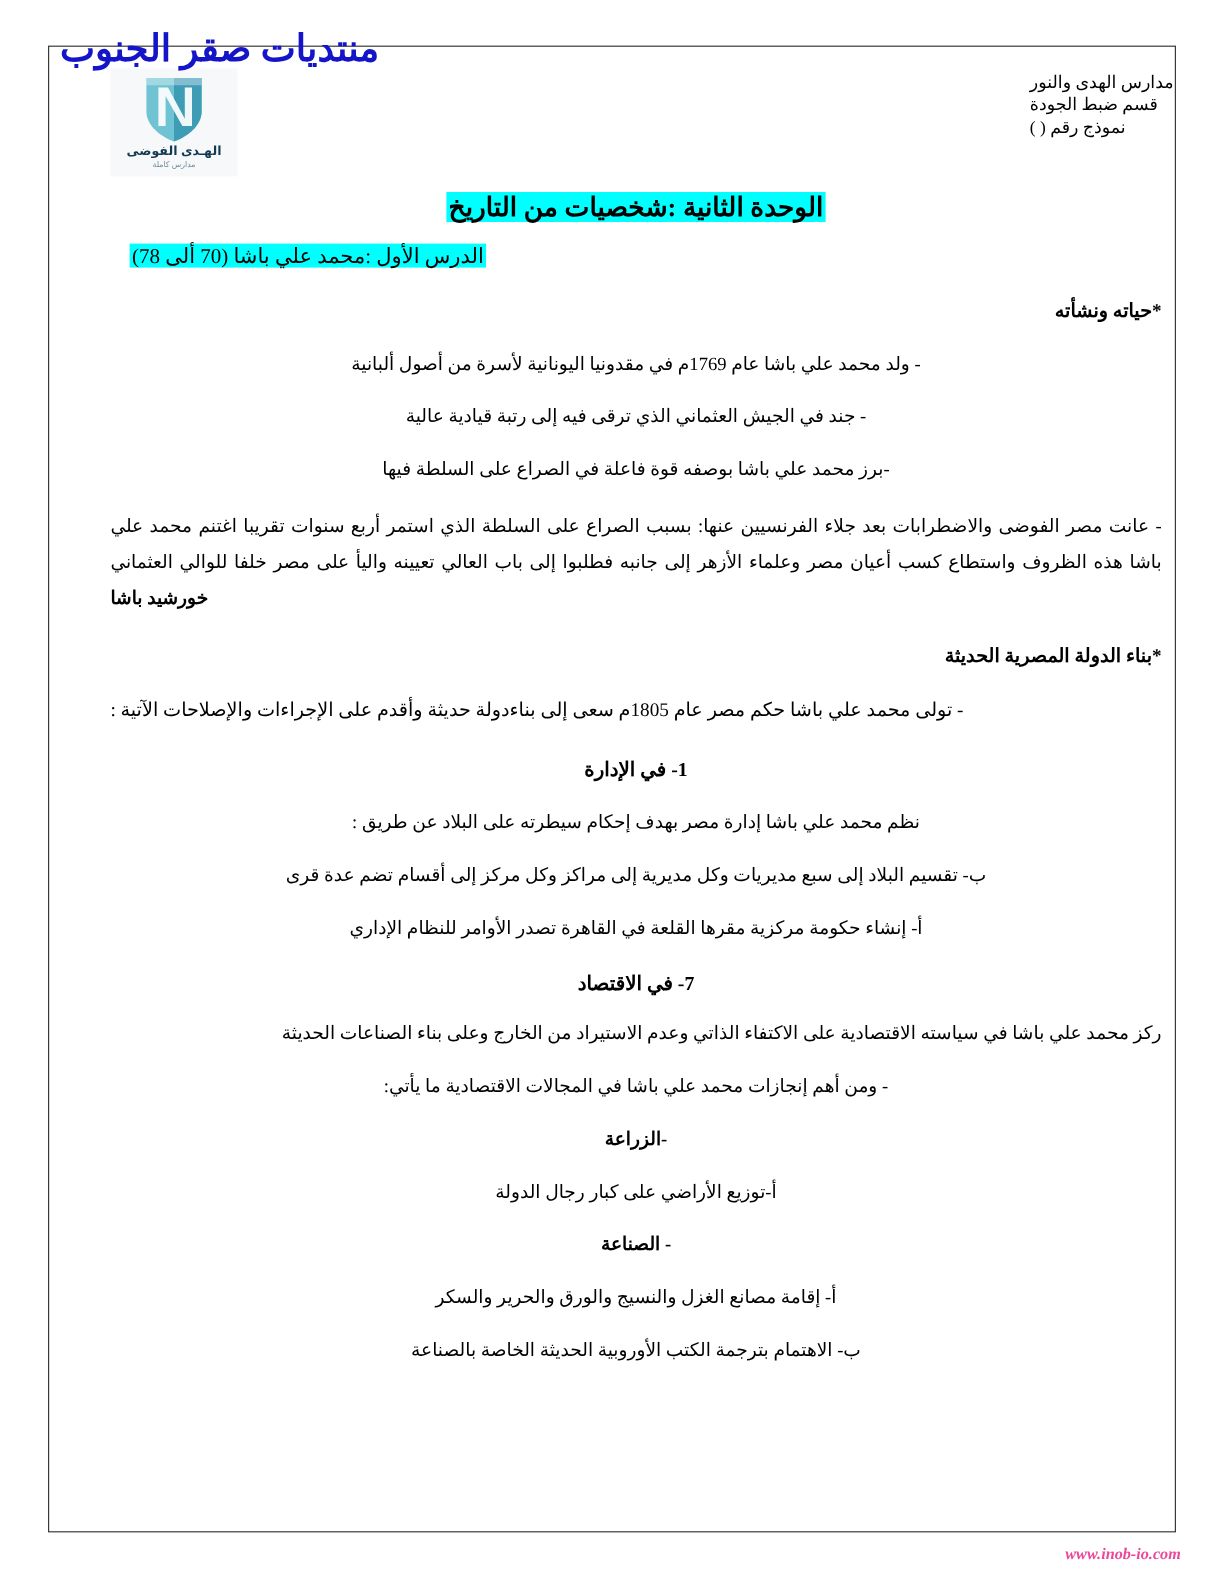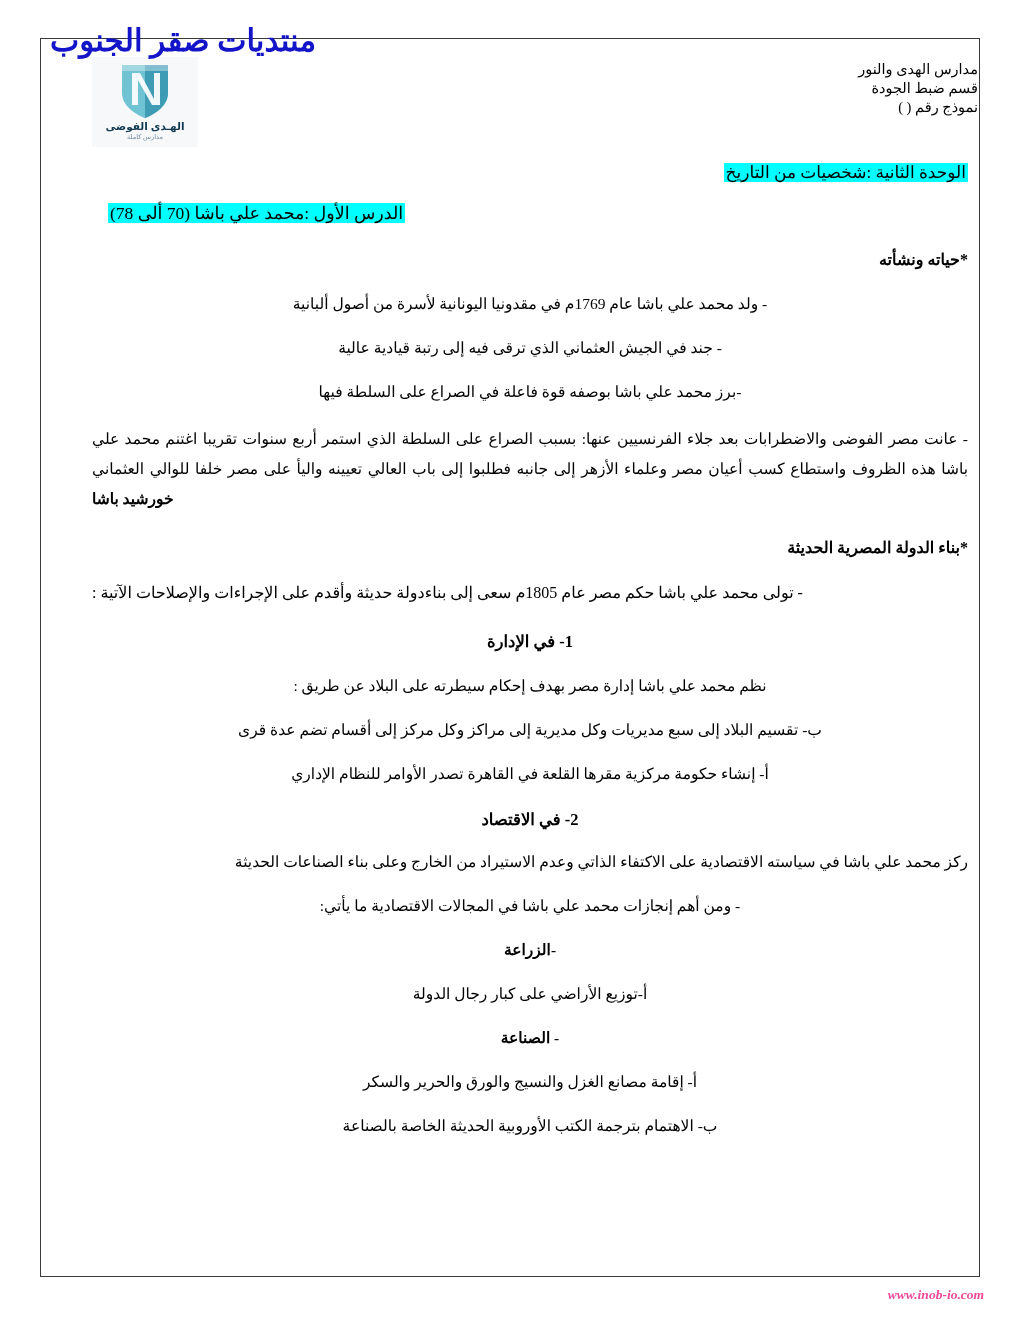--- a/index.html
+++ b/index.html
@@ -84,21 +84,21 @@
     font-size: 6.5px;
     color: #6f8b9c;
     direction: rtl;
   }
 
   
   .doc-header {
     position: absolute;
     right: 42px;
     top: 60px;
-    text-align: right;
+    text-align: left;
     direction: rtl;
     font-size: 14.5px;
     line-height: 19px;
     color: #000;
   }
   .doc-header div { white-space: nowrap; }
 
   
   .content {
     position: absolute;
@@ -109,23 +109,23 @@
     text-align: right;
   }
 
   .hl {
     background: #00ffff;
     display: inline;
     padding: 0 2px;
   }
 
   .unit-title {
-    text-align: right;
-    font-size: 17px;
-    font-weight: normal;
+    text-align: center;
+    font-size: 22px;
+    font-weight: bold;
     margin: 0 0 4px 0;
     line-height: 26px;
   }
   .lesson-title {
     text-align: left;
     font-size: 17.5px;
     font-weight: normal;
     margin: 14px 0 0 0;
     line-height: 26px;
     padding-left: 16px;
@@ -241,21 +241,21 @@
   <p class="body-just"><span>- عانت مصر الفوضى والاضطرابات بعد جلاء الفرنسيين عنها: بسبب الصراع على السلطة الذي استمر أربع سنوات تقريبا اغتنم محمد علي باشا هذه الظروف واستطاع كسب أعيان مصر وعلماء الأزهر إلى جانبه فطلبوا إلى باب العالي تعيينه واليأ على مصر خلفا للوالي العثماني </span><b class="inline-b">خورشيد باشا</b></p>
 
   <div class="sec-head">*بناء الدولة المصرية الحديثة</div>
   <p class="body-just-bold">- تولى محمد علي باشا حكم مصر عام 1805م سعى إلى بناءدولة حديثة وأقدم على الإجراءات والإصلاحات الآتية :</p>
 
   <div class="num-head">1- في الإدارة</div>
   <p class="body-line">نظم محمد علي باشا إدارة مصر بهدف إحكام سيطرته على البلاد عن طريق :</p>
   <p class="body-line">ب- تقسيم البلاد إلى سبع مديريات وكل مديرية إلى مراكز وكل مركز إلى أقسام تضم عدة قرى</p>
   <p class="body-line">أ- إنشاء حكومة مركزية مقرها القلعة في القاهرة تصدر الأوامر للنظام الإداري</p>
 
-  <div class="num-head">2- في الاقتصاد</div>
+  <div class="num-head">7- في الاقتصاد</div>
   <p class="body-right">ركز محمد علي باشا في سياسته الاقتصادية على الاكتفاء الذاتي وعدم الاستيراد من الخارج وعلى بناء الصناعات الحديثة</p>
   <p class="body-line">- ومن أهم إنجازات محمد علي باشا في المجالات الاقتصادية ما يأتي:</p>
 
   <div class="sub-head">-الزراعة</div>
   <p class="body-line">أ-توزيع الأراضي على كبار رجال الدولة</p>
 
   <div class="sub-head">- الصناعة</div>
   <p class="body-line">أ- إقامة مصانع الغزل والنسيج والورق والحرير والسكر</p>
   <p class="body-line">ب- الاهتمام بترجمة الكتب الأوروبية الحديثة الخاصة بالصناعة</p>
 

